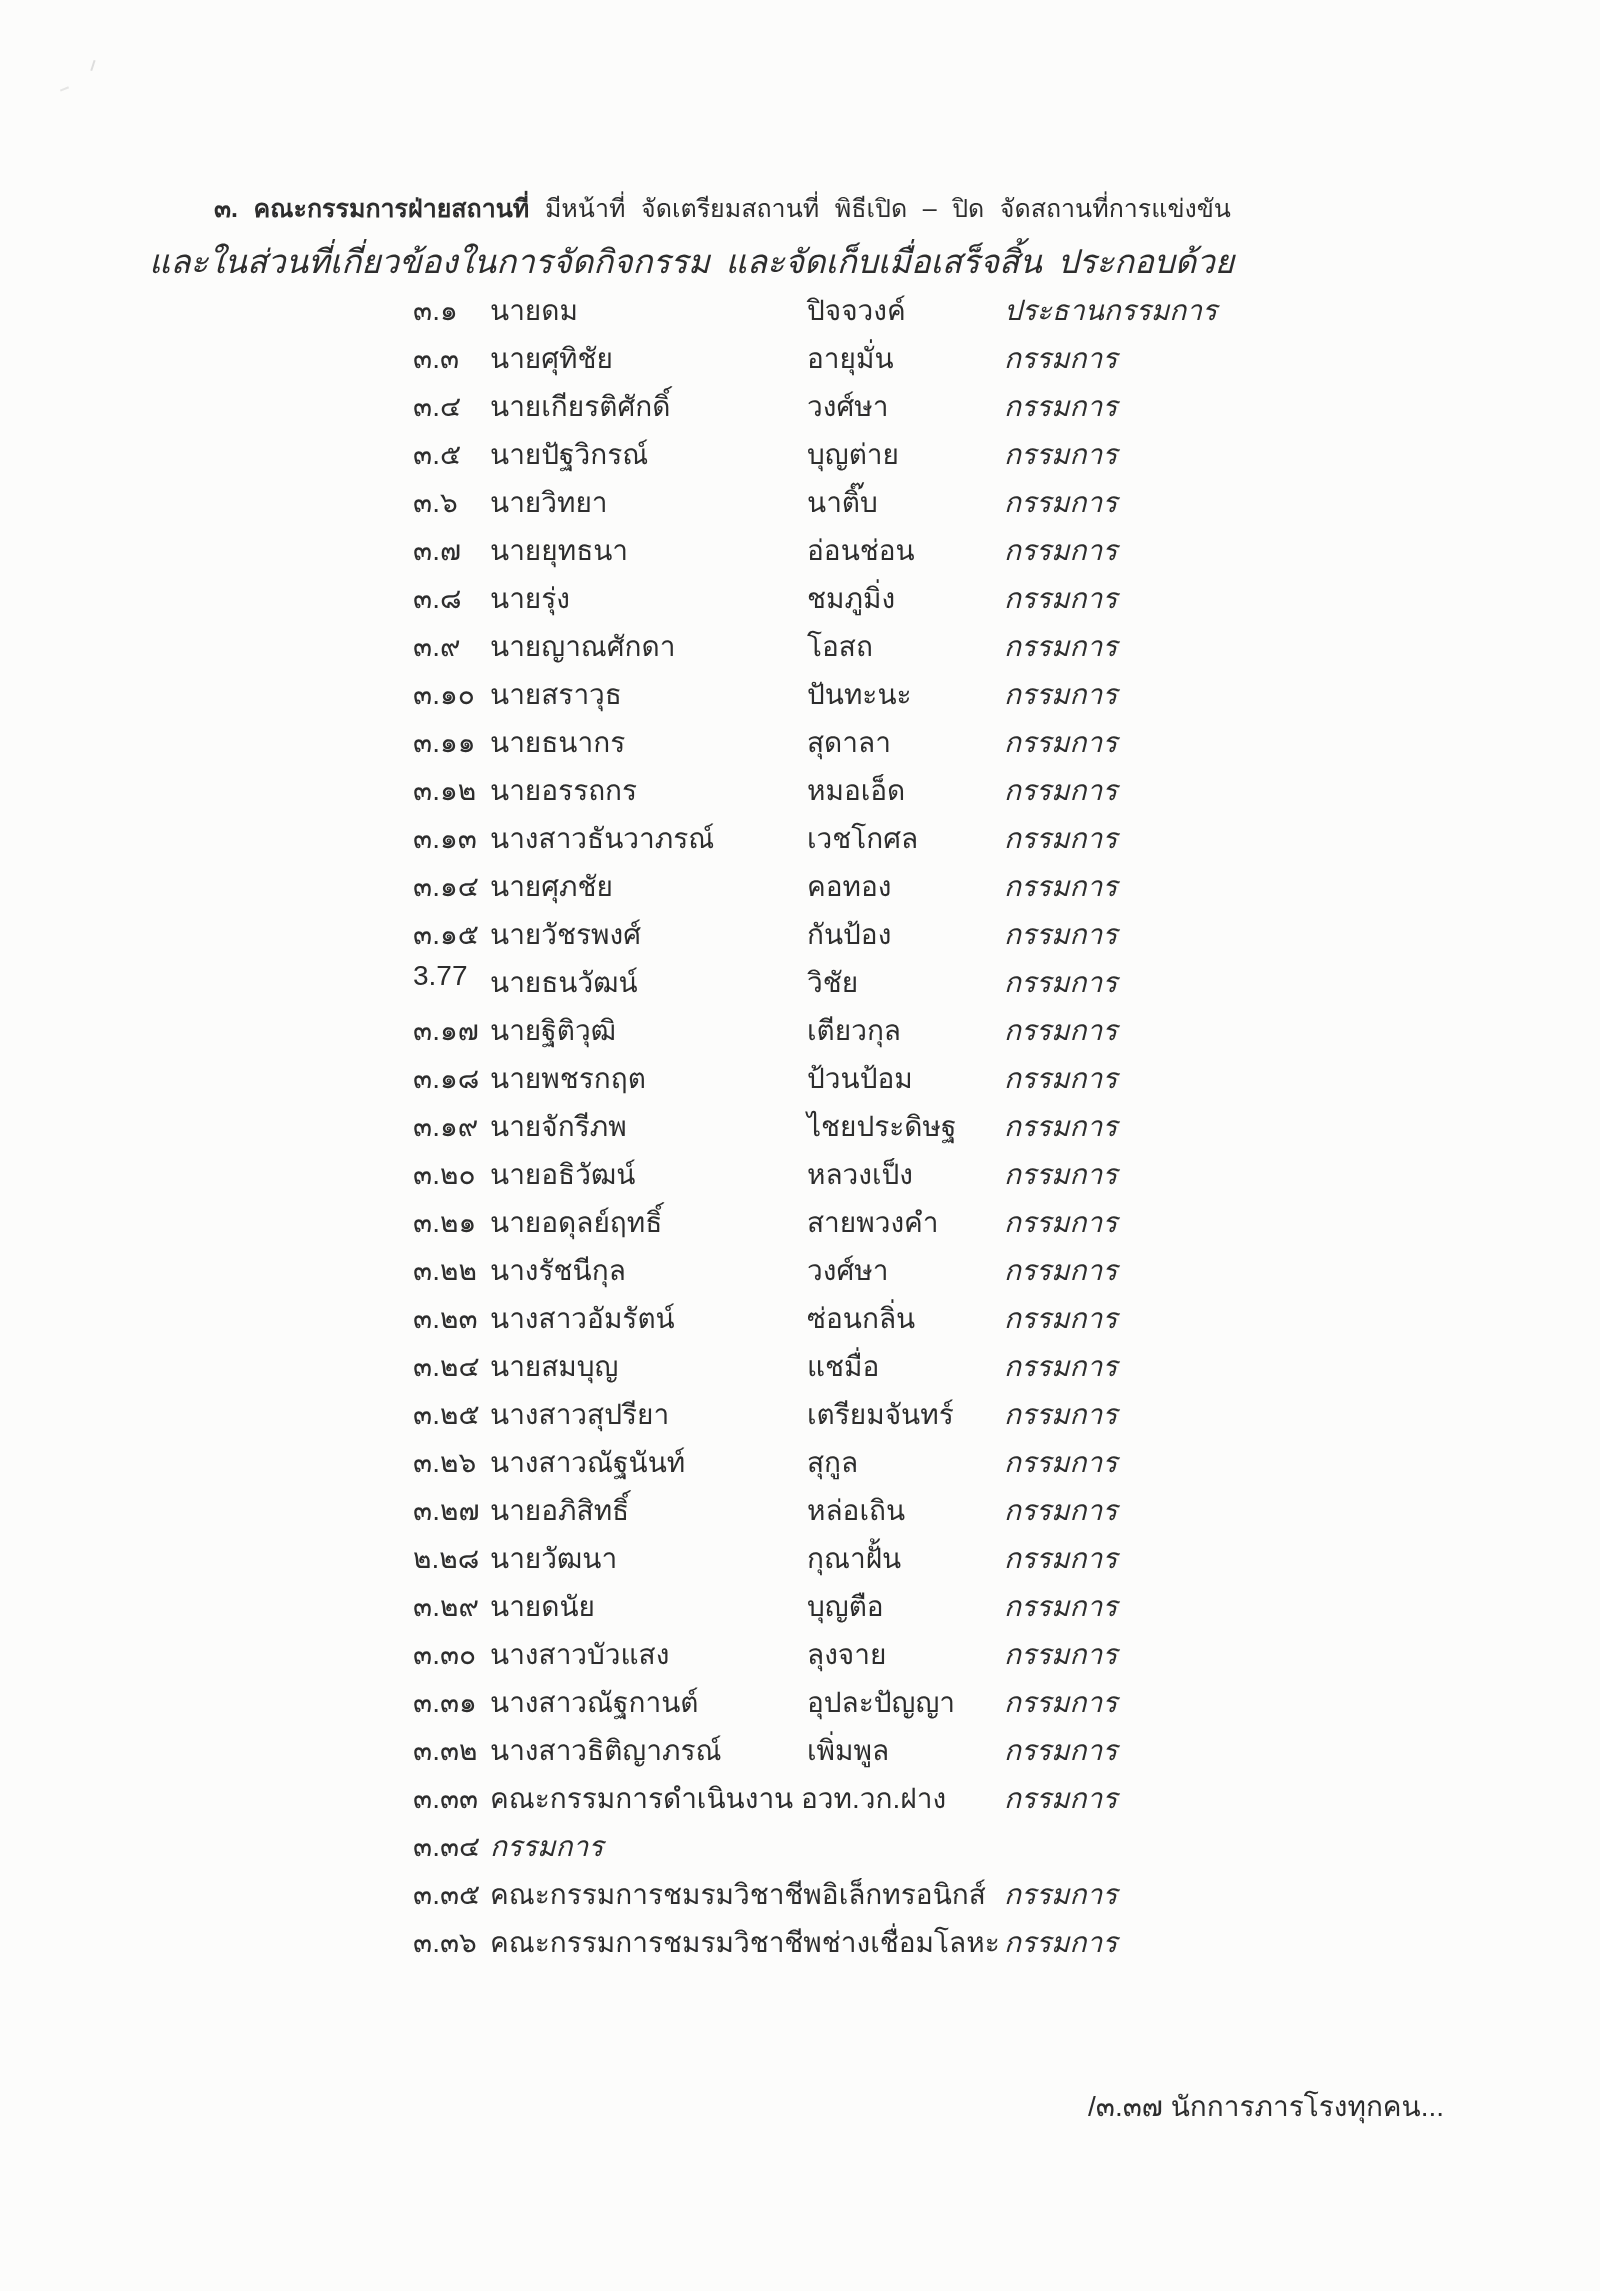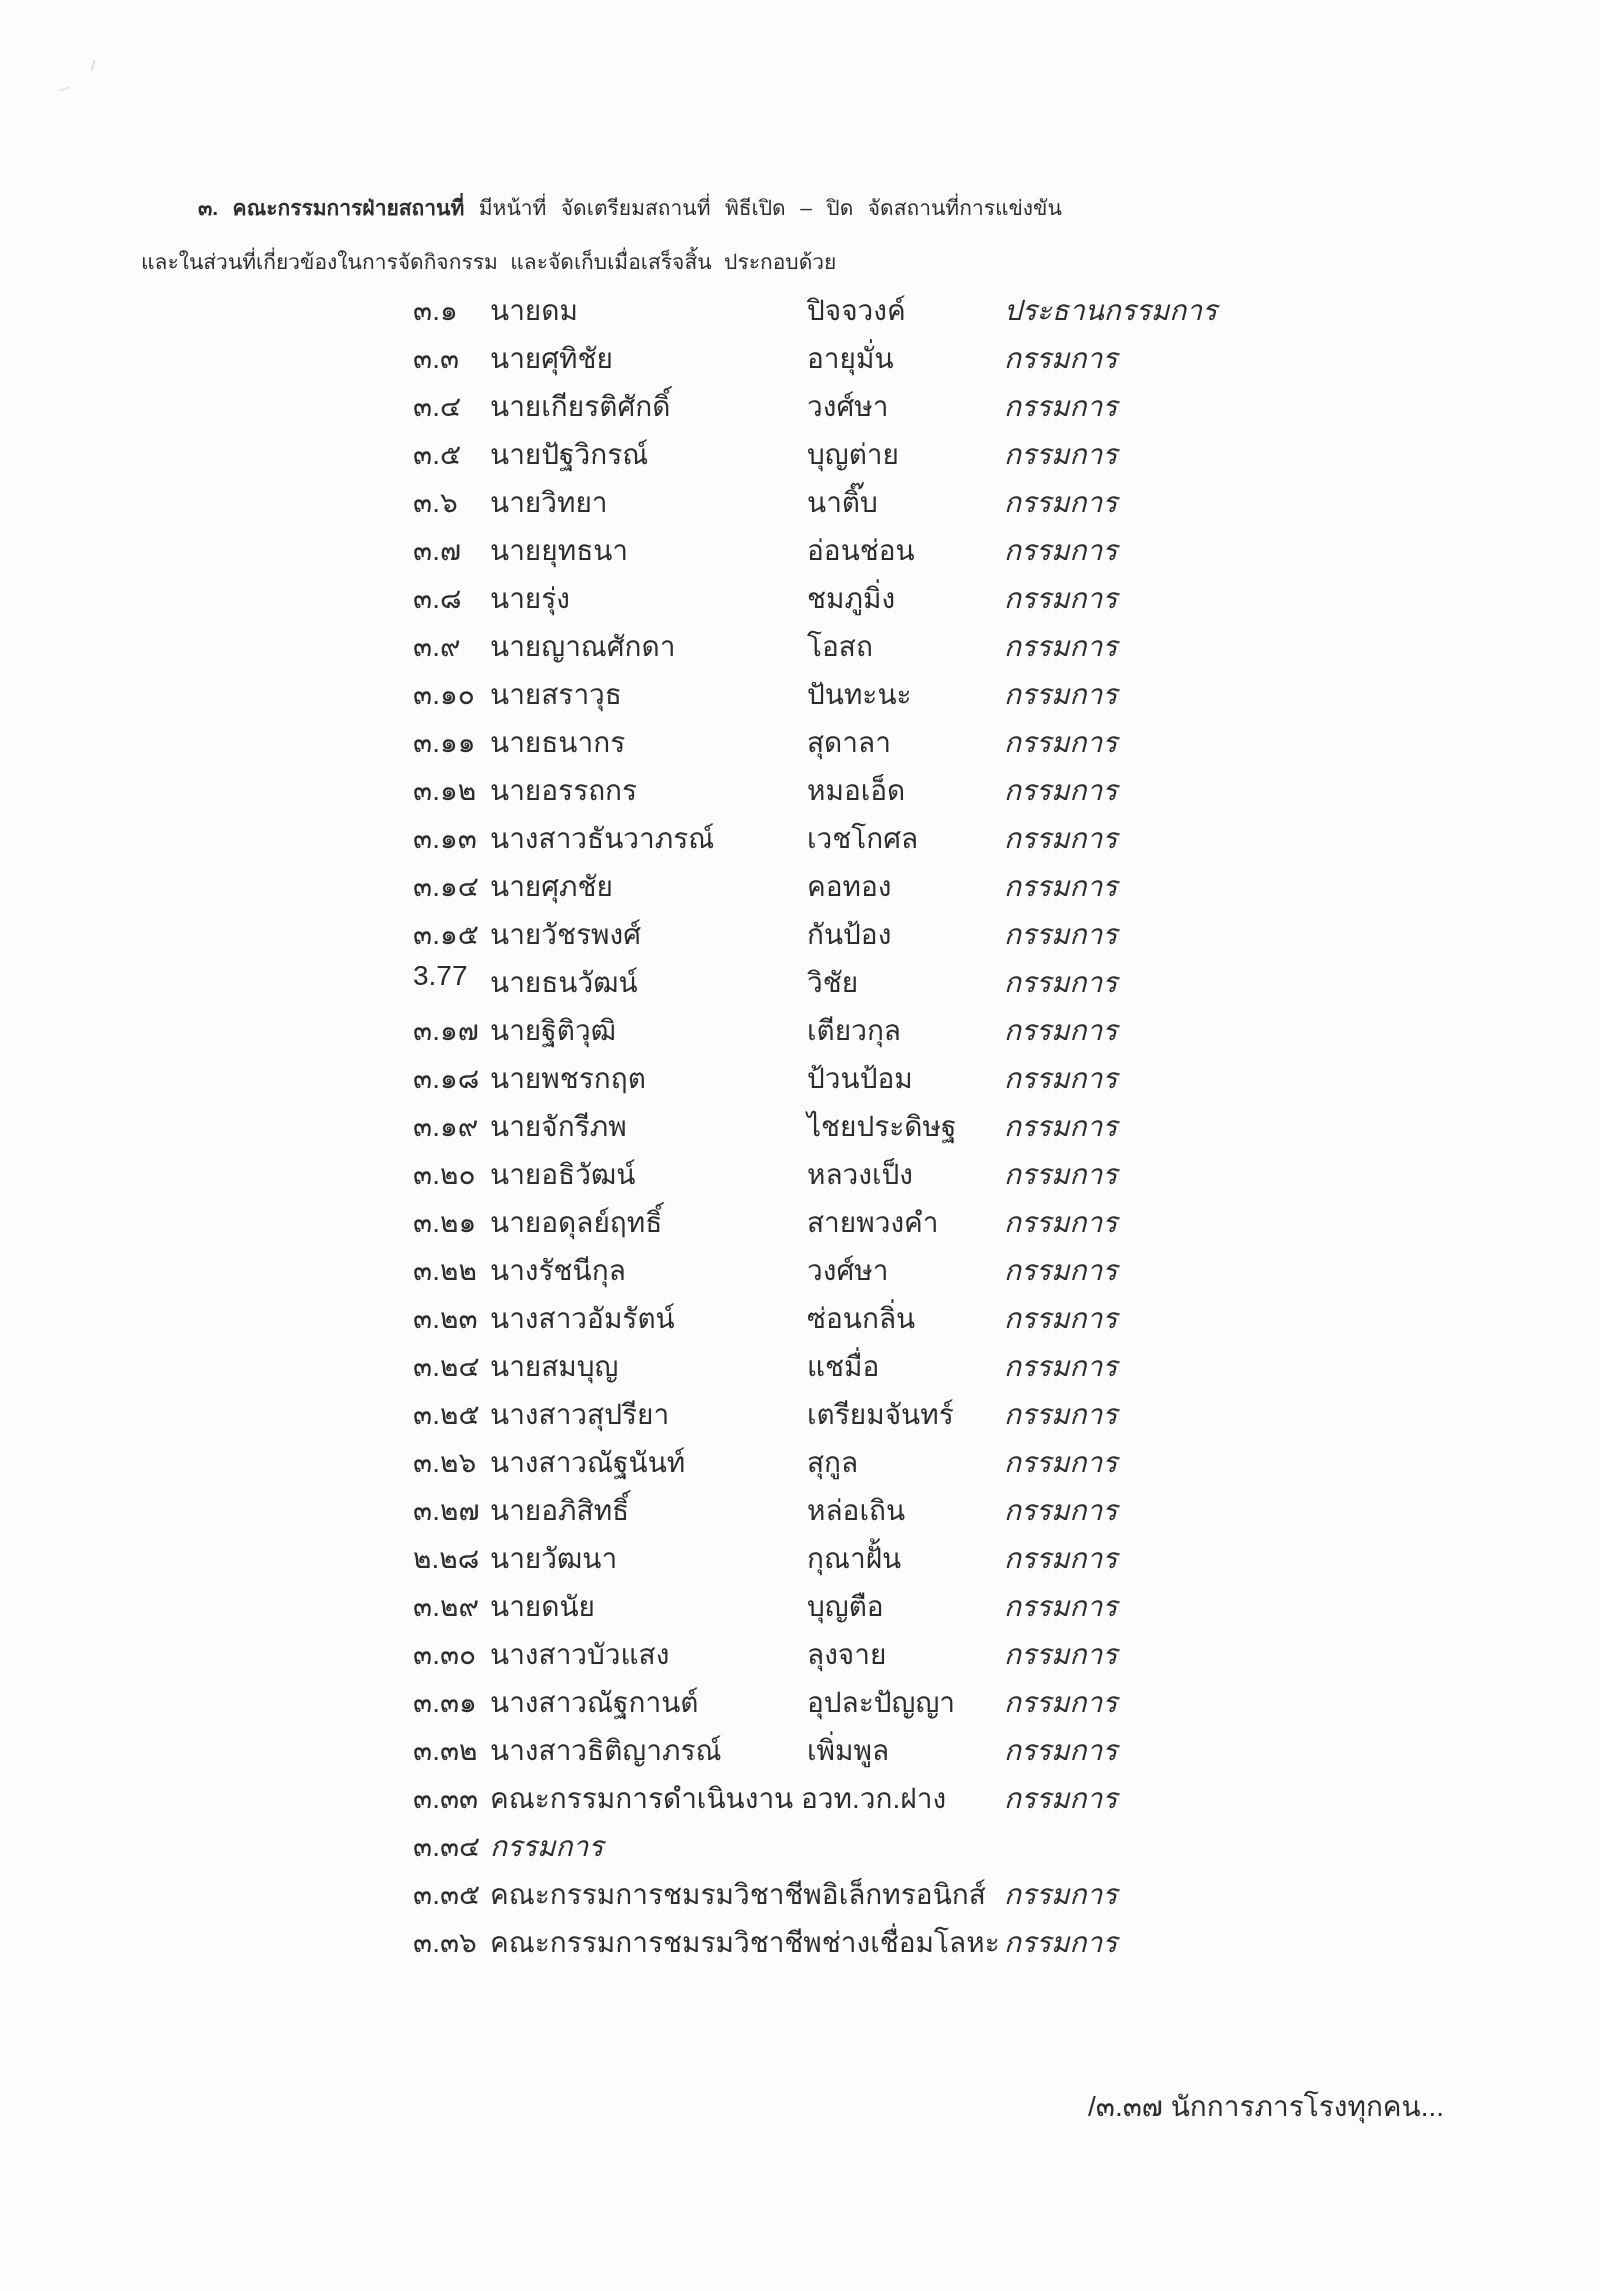--- a/index.html
+++ b/index.html
@@ -15,29 +15,29 @@
     background:#fcfcfb;
     color:#2d2d2d;
     overflow:hidden;
   }
   
   .mark{position:absolute;background:#b9b9b9;opacity:.45;}
   .mark.m1{left:92px;top:60px;width:1.9px;height:10.6px;transform:rotate(18deg);}
   .mark.m2{left:60px;top:88px;width:8.6px;height:1.9px;transform:rotate(-22deg);opacity:.35;}
 
   .header-line1{
-    position:absolute;left:198px;top:188px;
-    font-size:21px;line-height:40px;
+    position:absolute;left:214px;top:188px;
+    font-size:25px;line-height:40px;
     word-spacing:8.6px;white-space:nowrap;
   }
   .header-line1 .b{font-weight:bold;}
   .header-line2{
-    position:absolute;left:141px;top:242px;
-    font-size:21px;line-height:40px;
-    word-spacing:6.7px;white-space:nowrap;
+    position:absolute;left:149px;top:242px;
+    font-size:33px;line-height:40px;
+    word-spacing:6.7px;white-space:nowrap;font-style:italic;
   }
 
   .list{position:absolute;left:0;top:288px;width:1601px;}
   .row{
     display:flex;align-items:flex-start;
     height:48px;font-size:28px;white-space:nowrap;
   }
   .c-no{margin-left:413px;width:77px;flex:none;}
   .c-name{width:317px;flex:none;}
   .c-name.wide{width:514px;}

